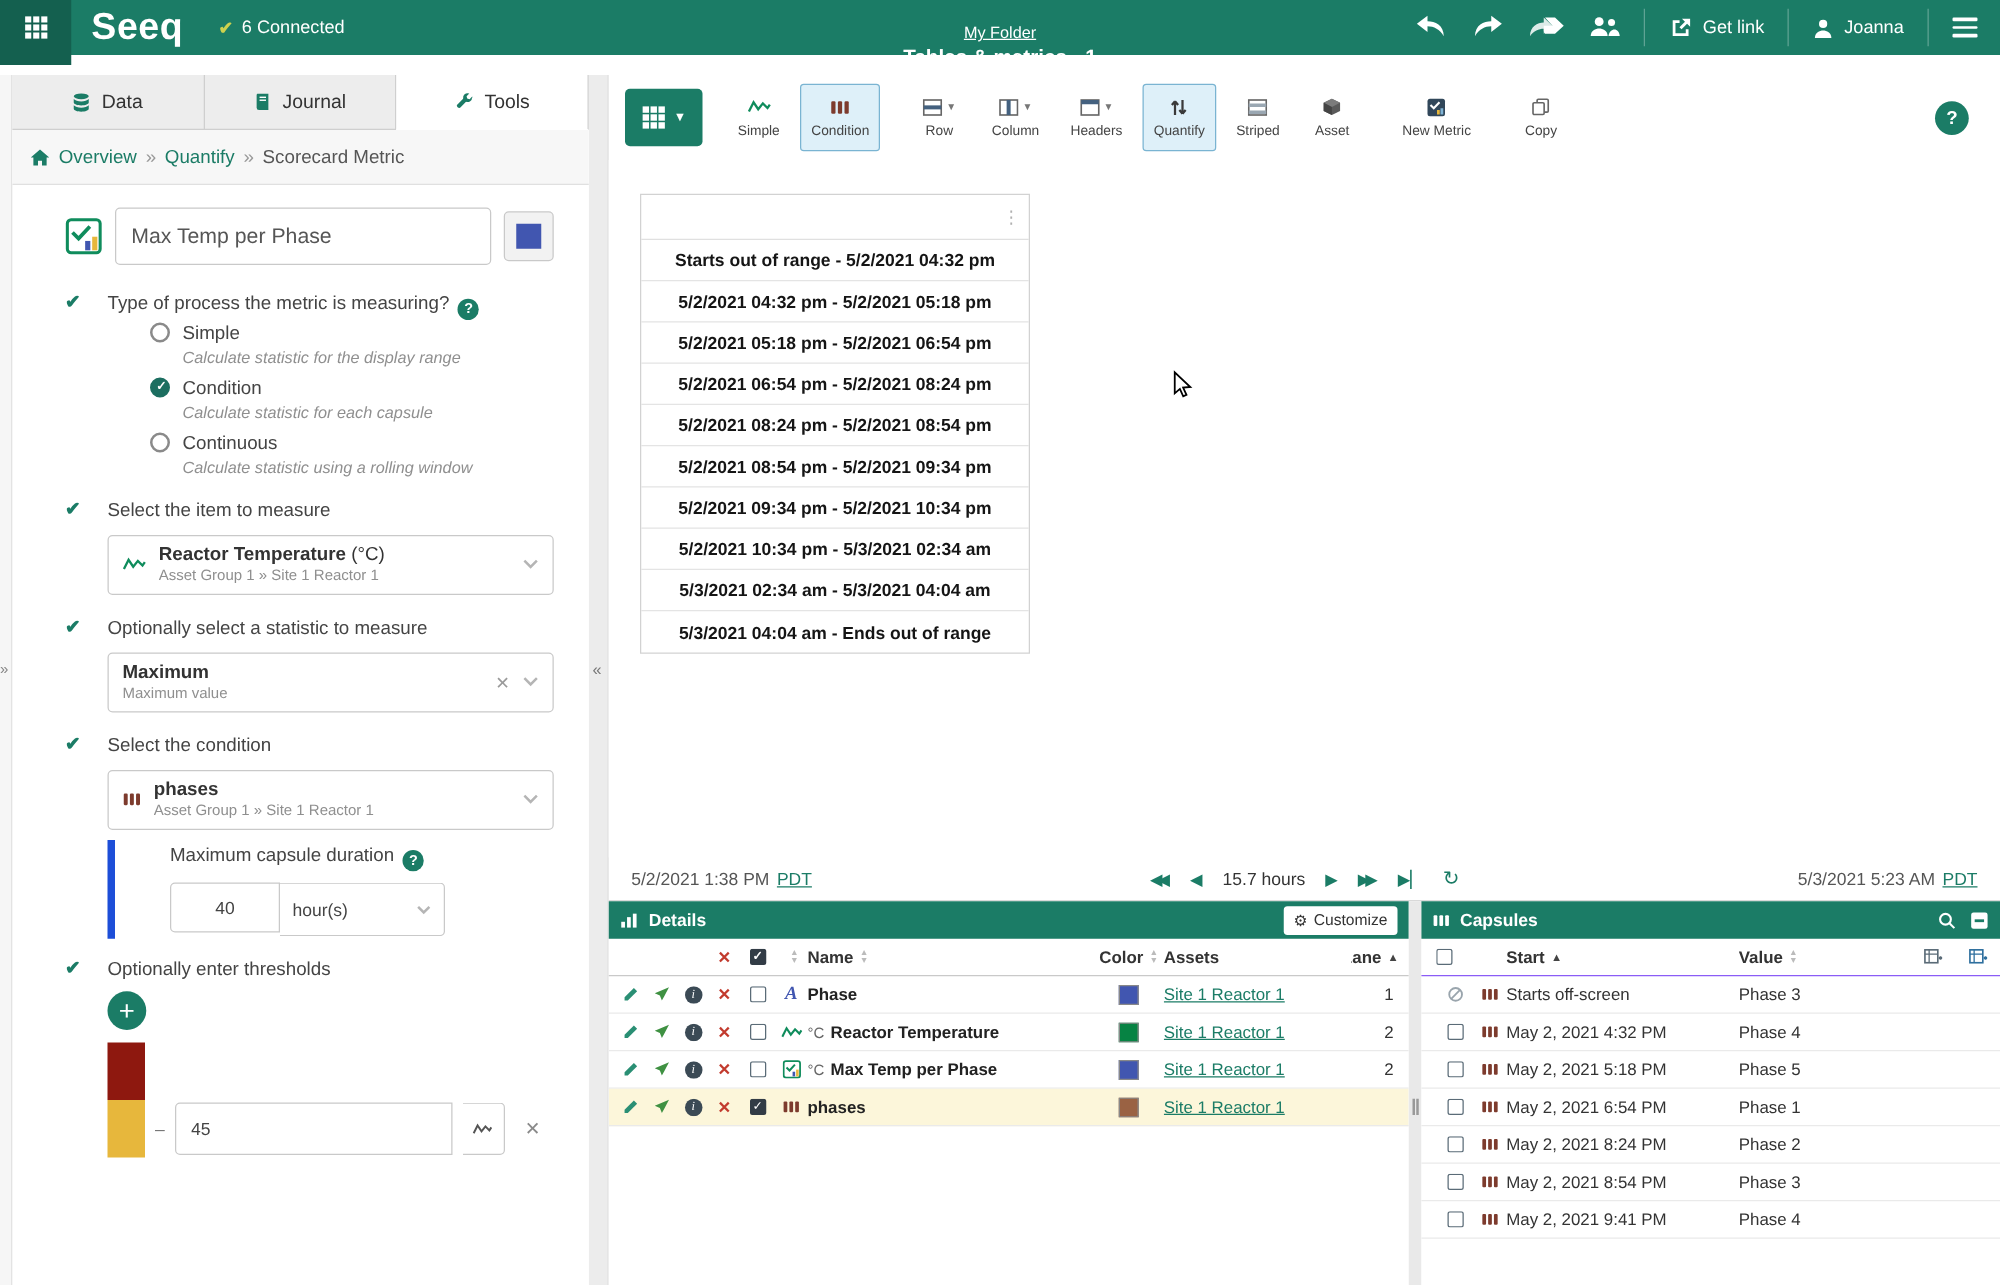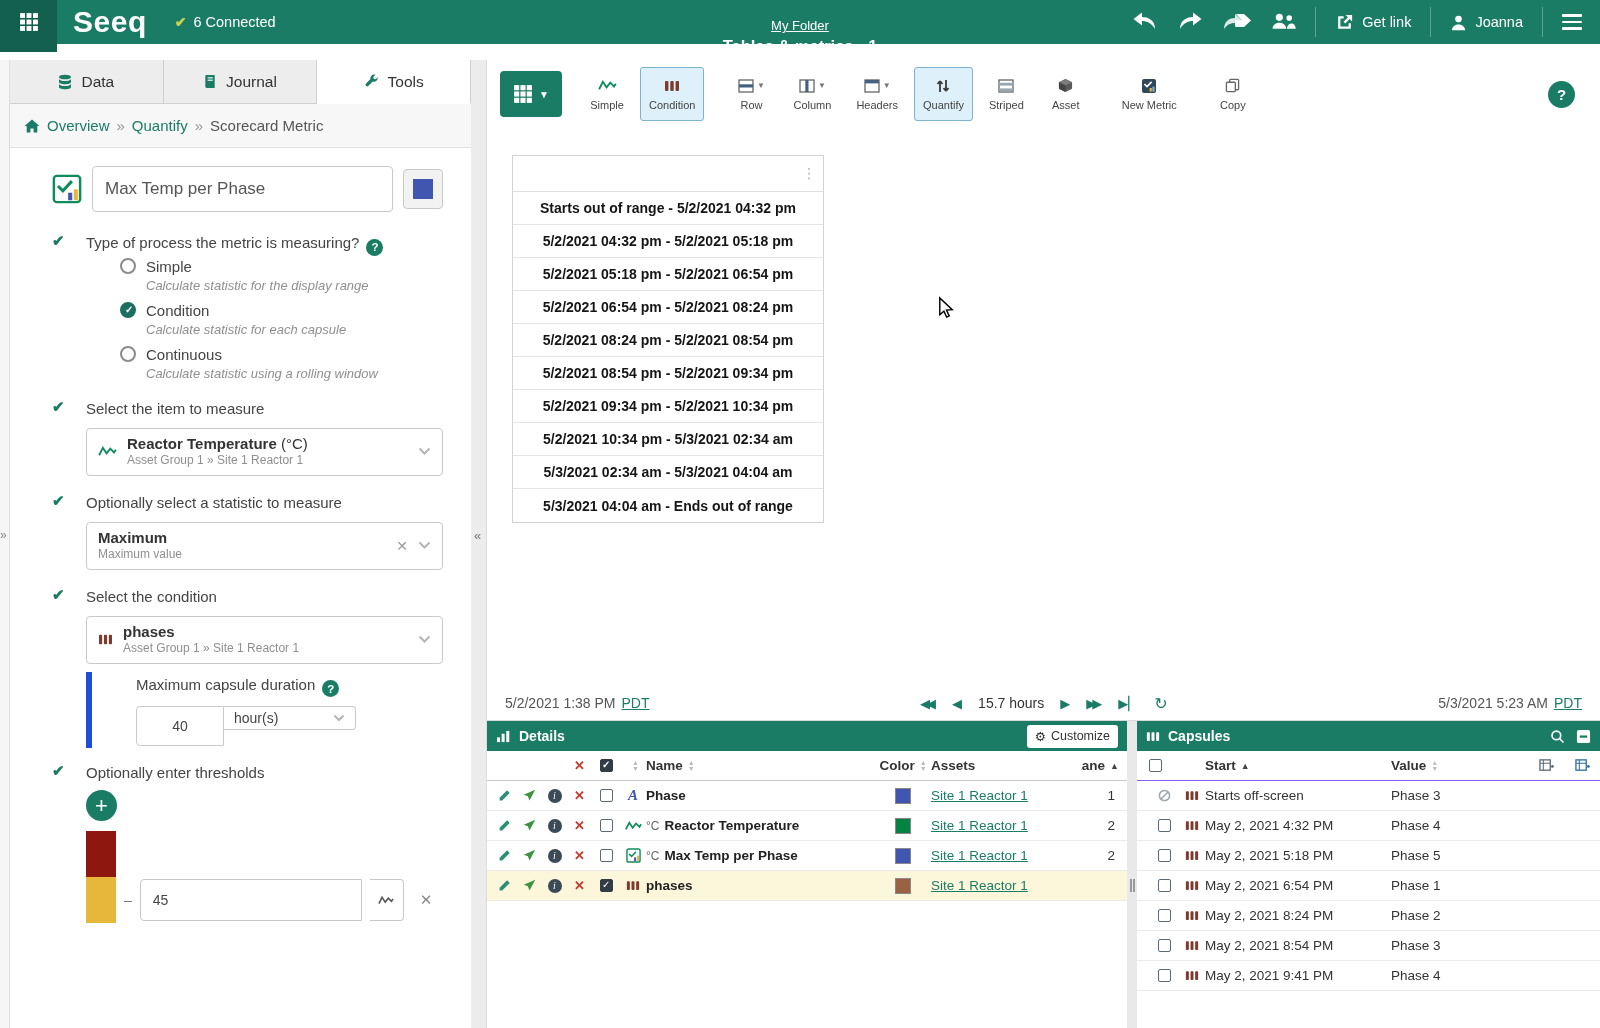--- a/index.html
+++ b/index.html
@@ -62,21 +62,21 @@
   .sel-main{flex:1;line-height:1.2;overflow:hidden}
   .sel-title{font-size:15px;color:#333;font-weight:bold;white-space:nowrap}
   .sel-title .normal{font-weight:normal}
   .sel-sub{font-size:12px;color:#8f8f8f;white-space:nowrap}
   .sel-x{color:#9a9a9a;font-size:14px;cursor:pointer}
 
   .dur{margin:2px 0 14px 34px;border-left:6px solid #1d4ed8;padding:4px 0 2px 44px}
   .dur-label{font-size:15px;color:#444;margin-bottom:9px}
   .dur-group{display:flex}
   .dur-input{width:88px;height:40px;border:1px solid #c9c9c9;border-radius:4px 0 0 4px;text-align:center;font-size:14px;color:#444;font-family:"Liberation Sans",sans-serif}
-  .dur-select{width:132px;height:24px;border:1px solid #c9c9c9;border-left:none;border-radius:0 4px 4px 0;display:flex;align-items:center;justify-content:space-between;padding:0 10px;font-size:14px;color:#444;background:#fff;cursor:pointer}
+  .dur-select{width:132px;height:43px;border:1px solid #c9c9c9;border-left:none;border-radius:0 4px 4px 0;display:flex;align-items:center;justify-content:space-between;padding:0 10px;font-size:14px;color:#444;background:#fff;cursor:pointer}
 
   .plus-btn{width:31px;height:31px;border-radius:50%;background:#1b7c66;color:#fff;font-size:22px;line-height:28px;display:flex;align-items:center;justify-content:center;margin:6px 0 10px 34px;cursor:pointer}
   .thr-swatches{margin-left:34px}
   .thr-high{width:30px;height:46px;display:block}
   .thr-mid-row{display:flex;align-items:center;gap:8px}
   .thr-mid{width:30px;height:46px;display:block;flex:none}
   .thr-dash{color:#777}
   .thr-input{width:222px;height:42px;border:1px solid #c9c9c9;border-radius:4px 0 0 4px;padding:0 12px;font-size:14px;color:#444;font-family:"Liberation Sans",sans-serif}
   .thr-wave-btn{width:34px;height:42px;border:1px solid #c9c9c9;border-left:none;border-radius:0 4px 4px 0;display:flex;align-items:center;justify-content:center;background:#fff;cursor:pointer}
   .thr-x{color:#8a8a8a;font-size:15px;margin-left:8px;cursor:pointer}

